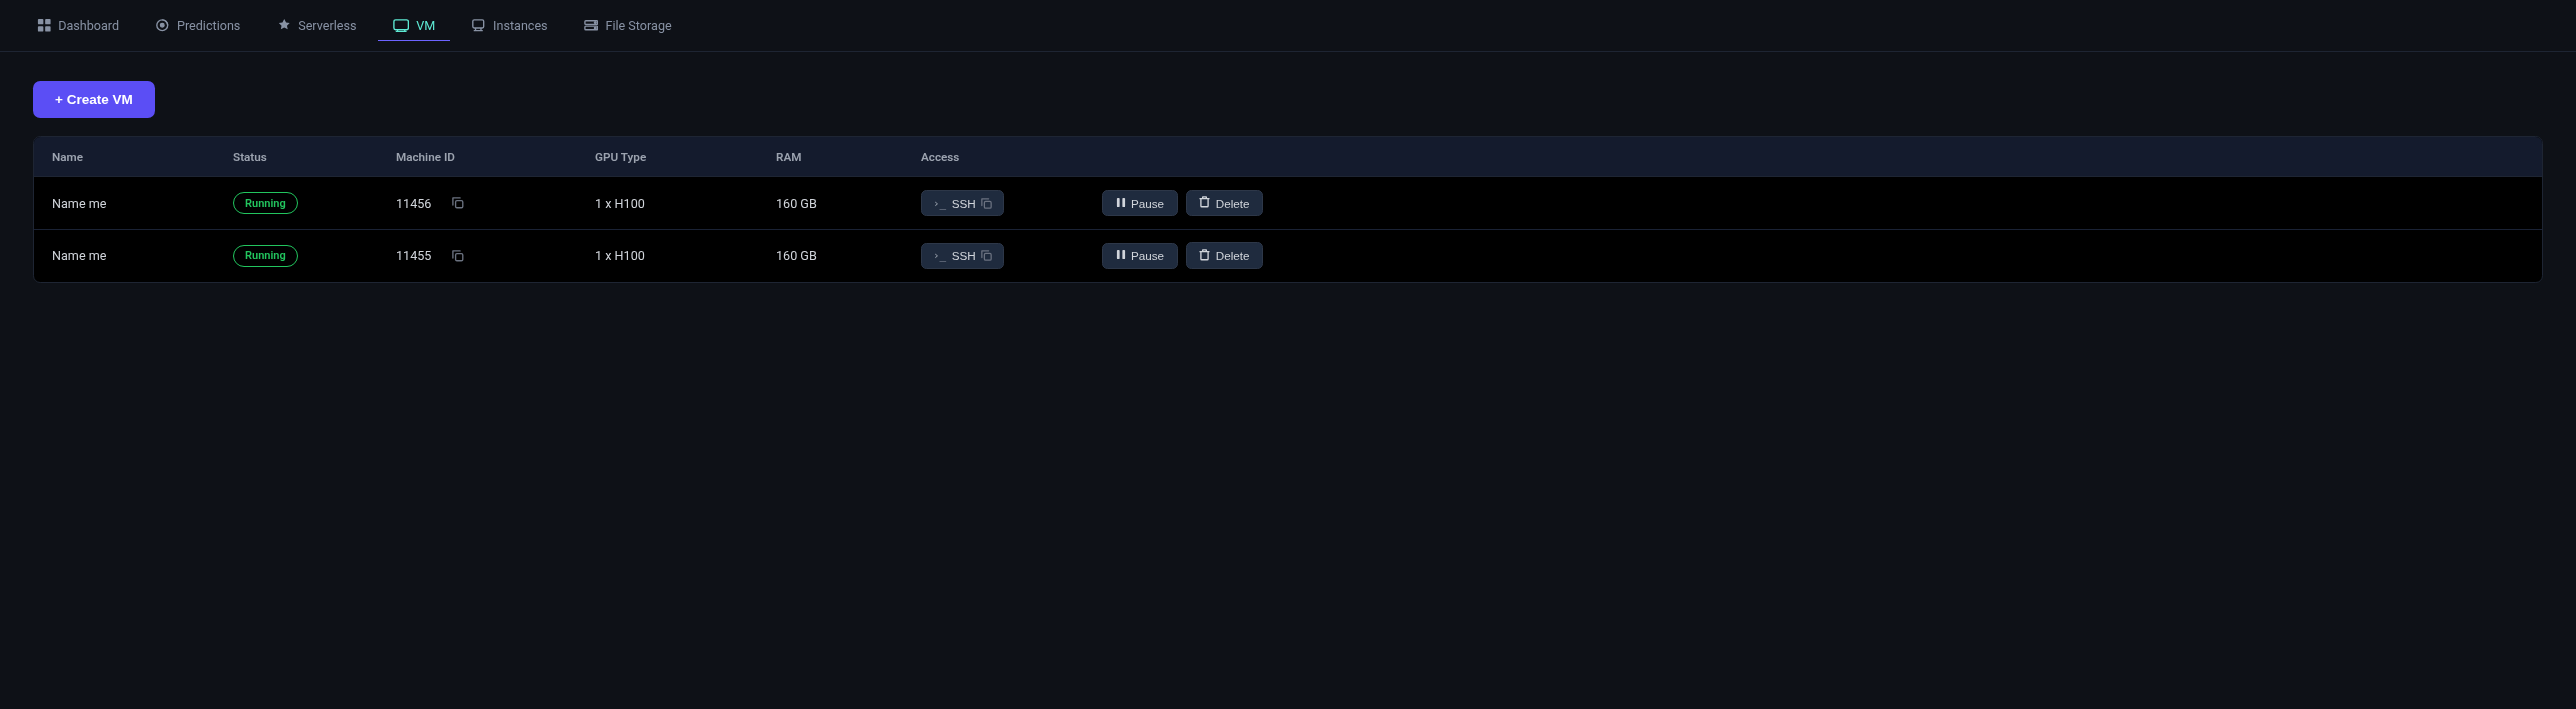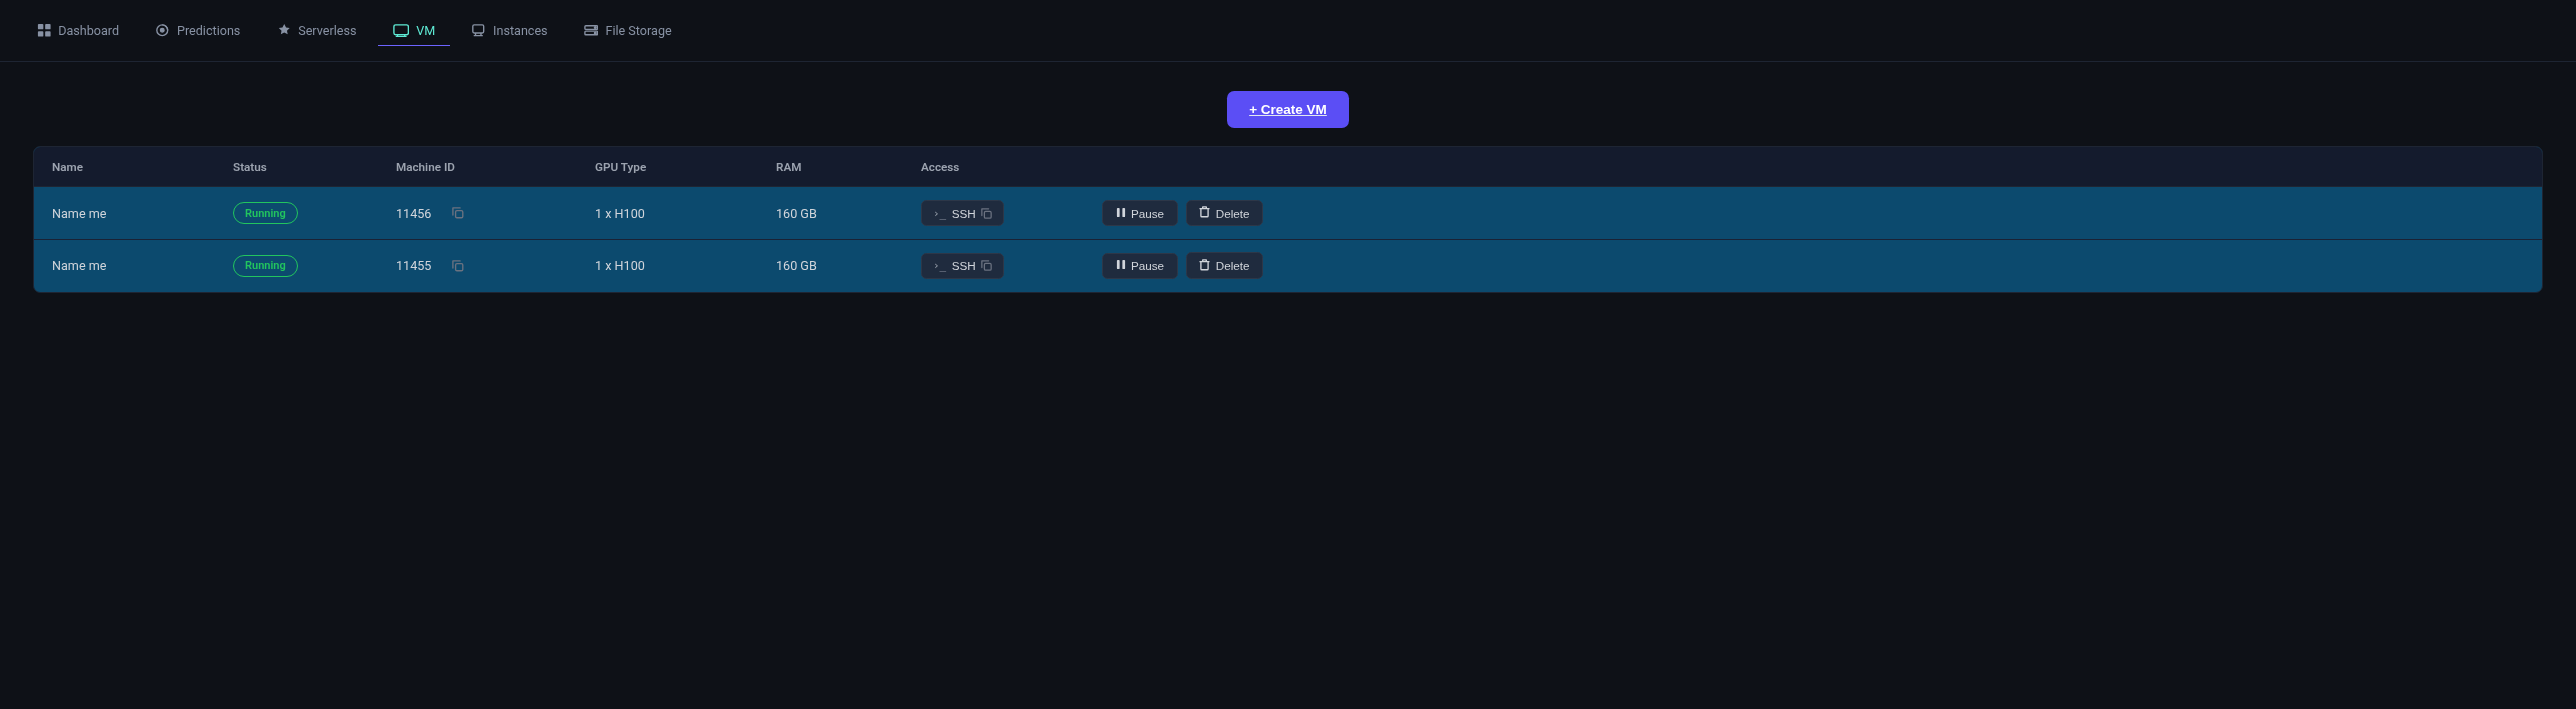--- a/index.html
+++ b/index.html
@@ -15,21 +15,21 @@
       font-size: 12.6px;
       min-height: 710px;
       width: 100%;
     }
 
     
     .nav-bar {
       display: flex;
       align-items: center;
       padding: 0 22px;
-      height: 62px;
+      height: 52px;
       border-bottom: 0.9px solid #1e2533;
       background-color: #0e1117;
       gap: 7.2px;
     }
 
     .nav-item {
       display: flex;
       align-items: center;
       gap: 7.2px;
       padding: 7.2px 14.5px;
@@ -60,23 +60,22 @@
 
     .page-title {
       font-size: 25px;
       font-weight: 700;
       color: #7c6ff7;
       margin-bottom: 29px;
     }
 
     .toolbar {
       display: flex;
-      justify-content: center;
+      justify-content: flex-start;
       margin-bottom: 18px;
-      text-decoration: underline;
     }
 
     .create-btn {
       display: flex;
       align-items: center;
       gap: 7.2px;
       background-color: #5b4ef5;
       color: #fff;
       border: none;
       padding: 11px 22px;
@@ -85,21 +84,21 @@
       font-weight: 600;
       cursor: pointer;
       transition: background 0.2s;
     }
 
     
     .table-container {
       border: 0.9px solid #1e2533;
       border-radius: 7.2px;
       overflow: hidden;
-      background-color: #0c4a6e;
+      background-color: #000000;
     }
 
     .table-header {
       display: grid;
       grid-template-columns: 181px 163px 199px 181px 145px 181px 1fr;
       background-color: #141b2d;
       border-bottom: 0.9px solid #1e2533;
       padding: 12.6px 18px;
     }
 

